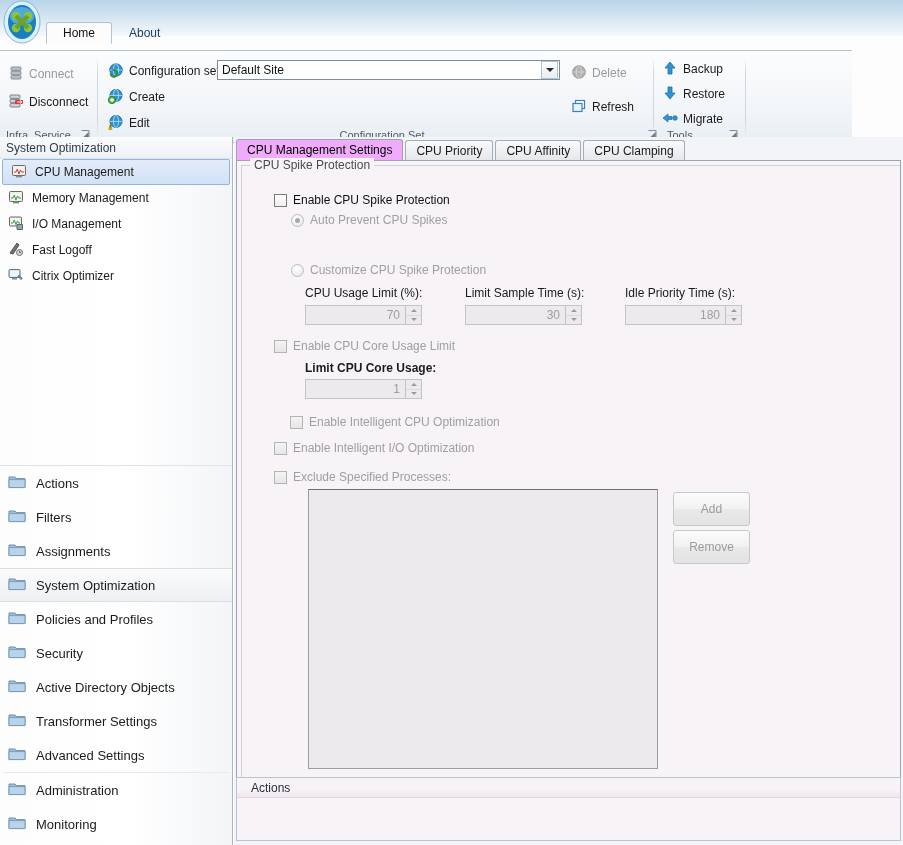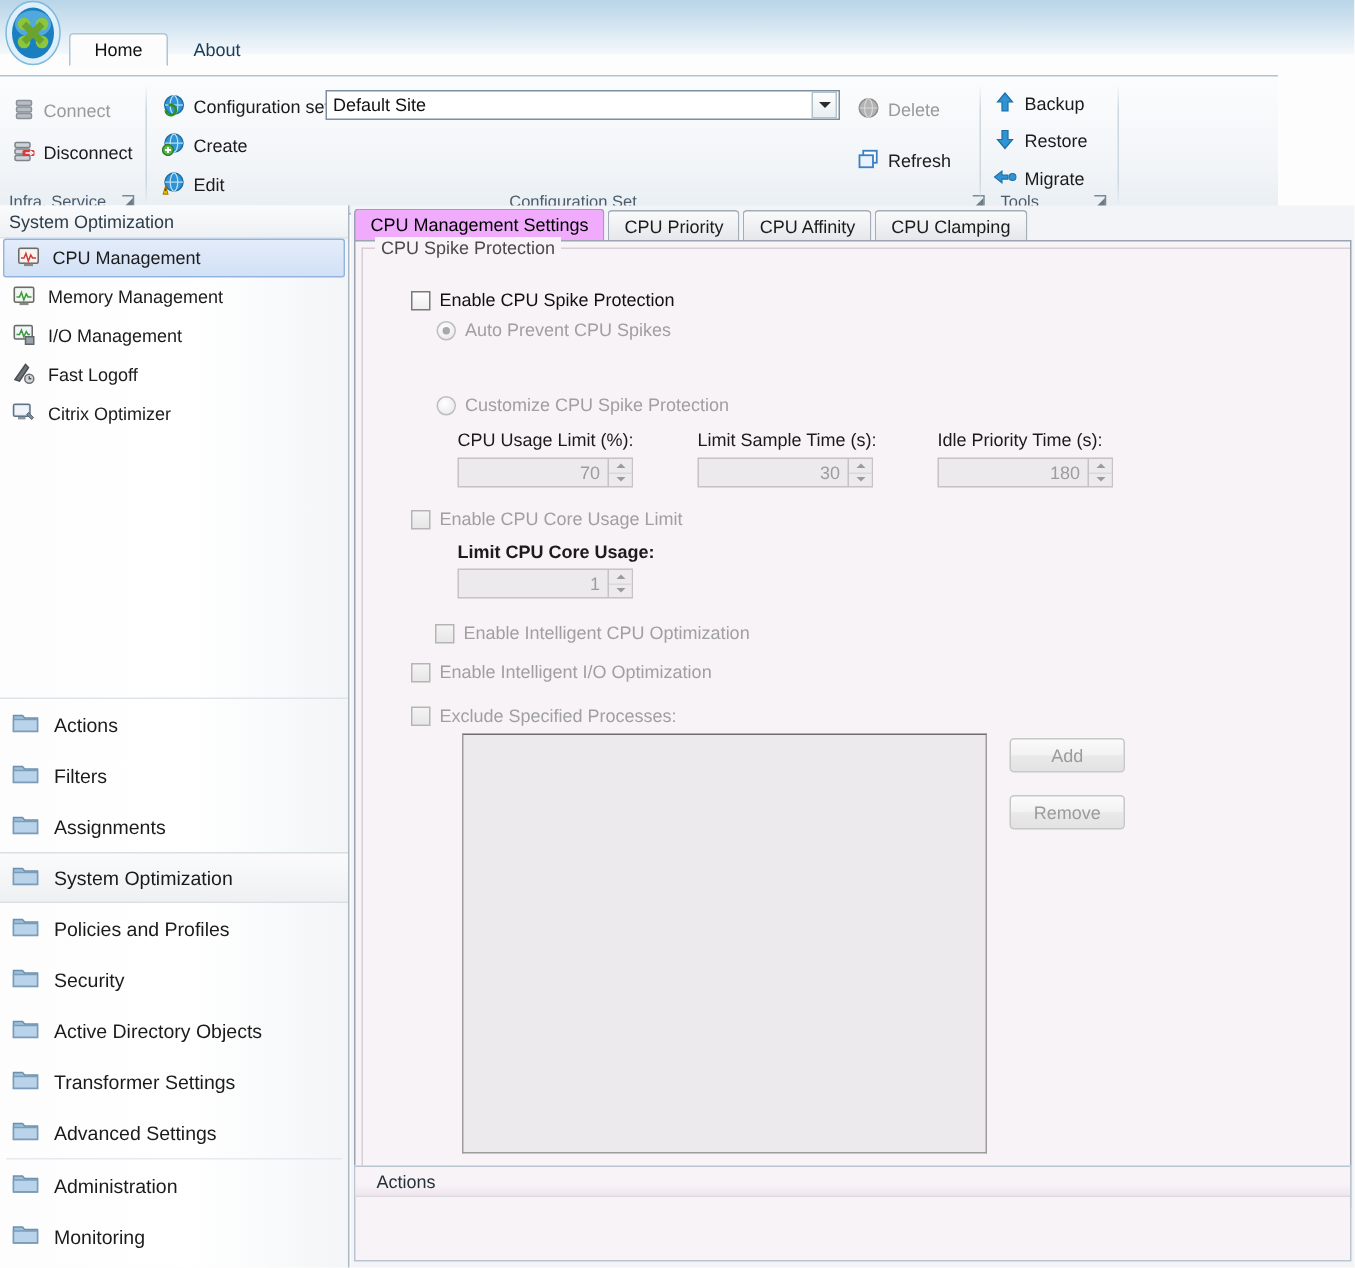--- a/index.html
+++ b/index.html
@@ -220,21 +220,21 @@
   .dn-arrow { width:0;height:0;border-left:3px solid transparent;border-right:3px solid transparent;border-top:3px solid #9b9b9b; }
 
   .fieldlabel { position: absolute; font-size: 12px; color: #1b1b1b; font-weight: normal; }
 
   .listbox {
     position: absolute; left: 310px; top: 489px; width: 350px; height: 280px;
     background: #edeaee; border: 1px solid #9d9d9d;
     border-top-color: #6f6f6f;
   }
   .btn {
-    position: absolute; width: 77px; height: 23px;
+    position: absolute; width: 77px; height: 34px;
     background: linear-gradient(to bottom, #fbfbfb 0%, #f2f2f2 48%, #e9e9e9 52%, #e3e3e3 100%);
     border: 1px solid #c8c8c8; border-radius: 3px;
     font-size: 12px; color: #9b9b9b;
     display: flex; align-items: center; justify-content: center;
     cursor: default;
   }
 
   .actions-panel {
     position: absolute; left: 2px; top: 640px; width: 665px; height: 64px;
     background: #f8f3f7;

